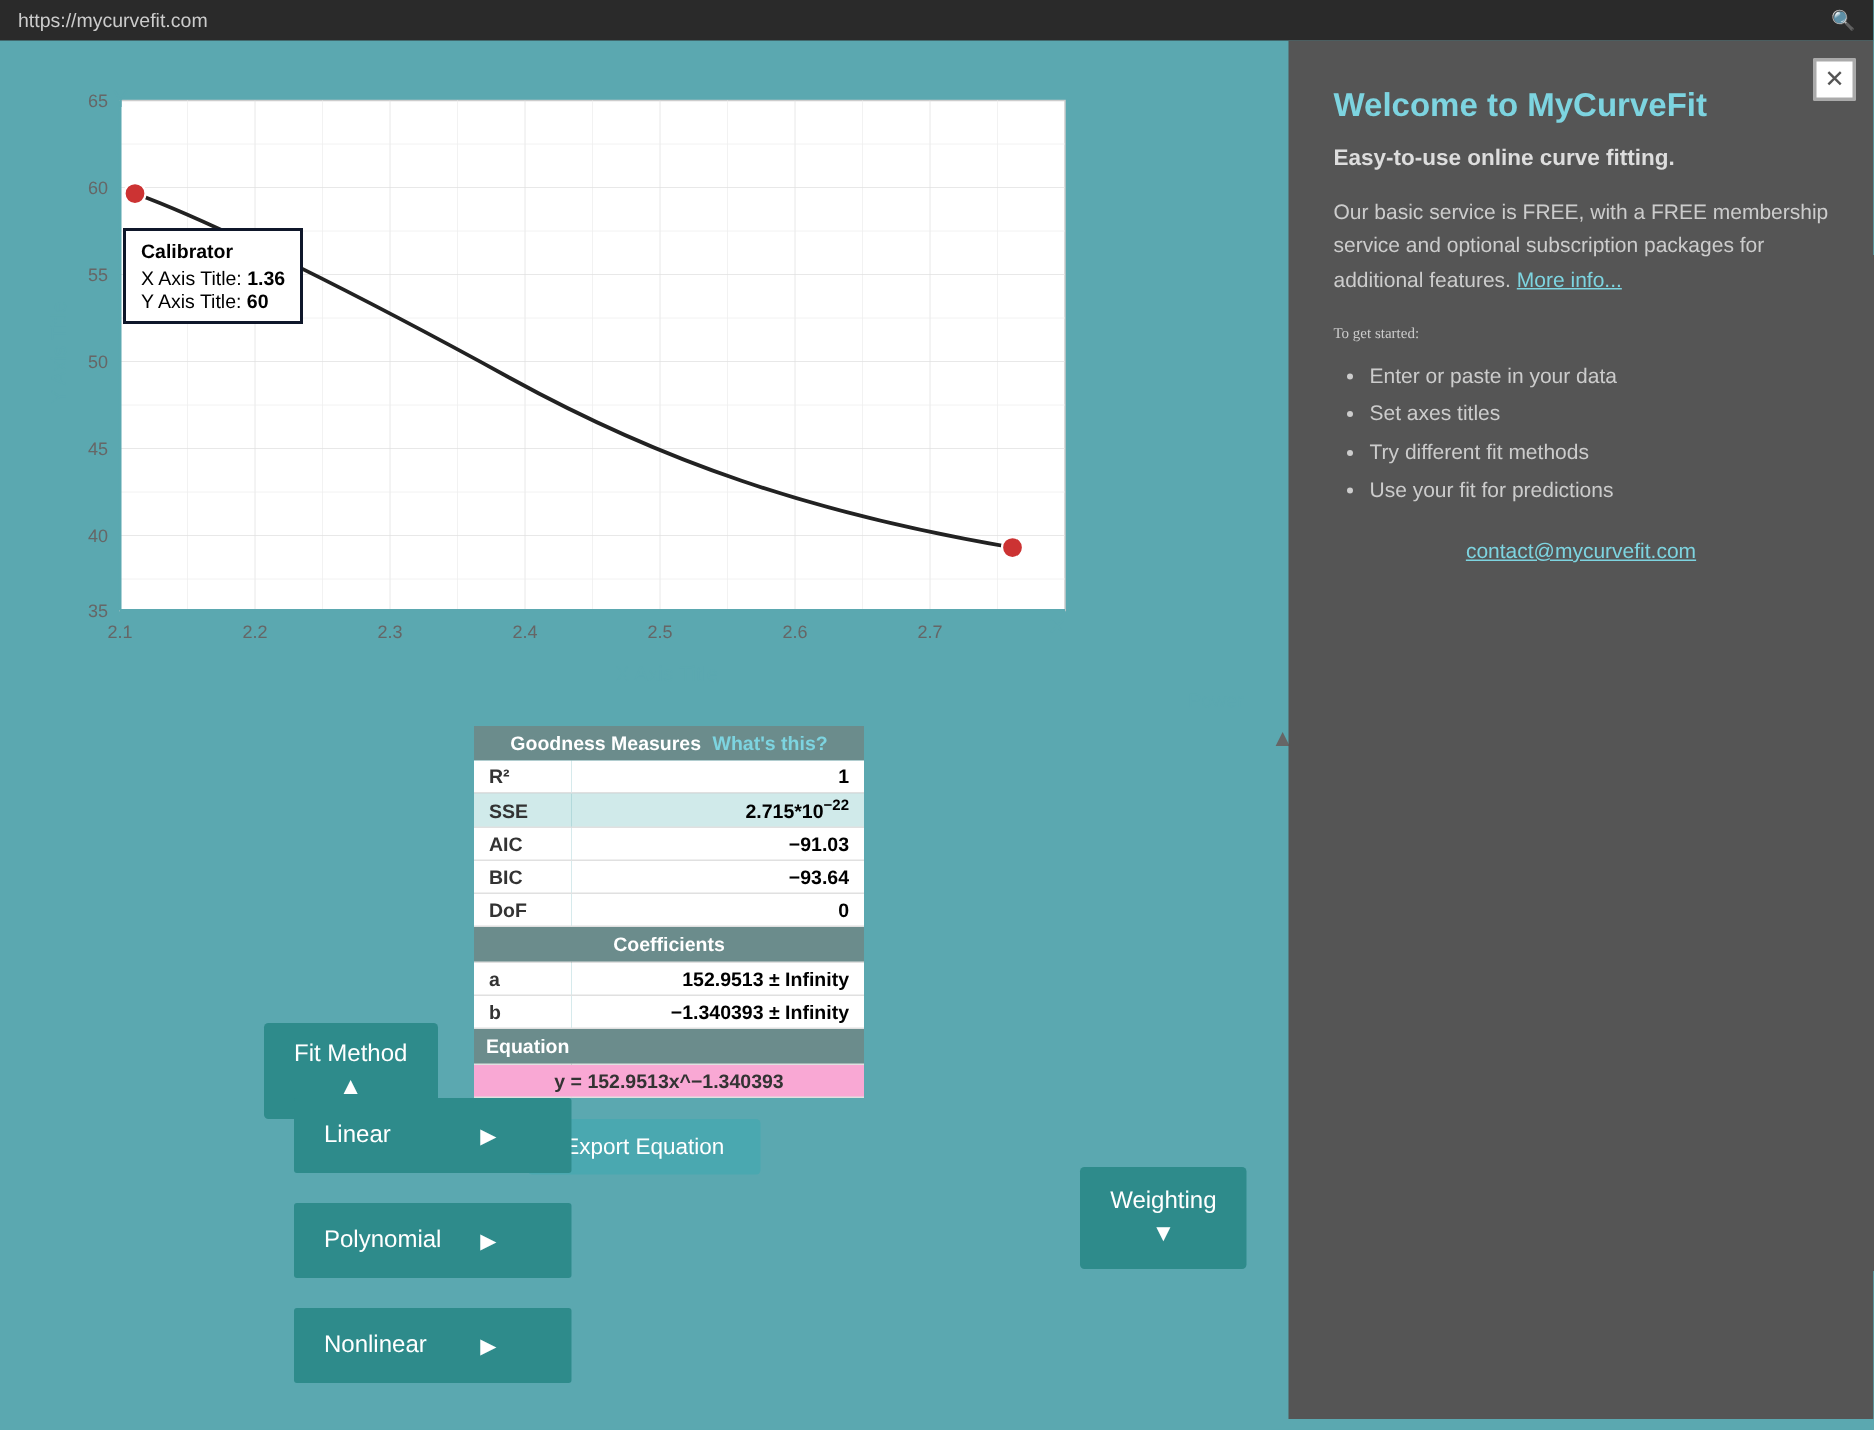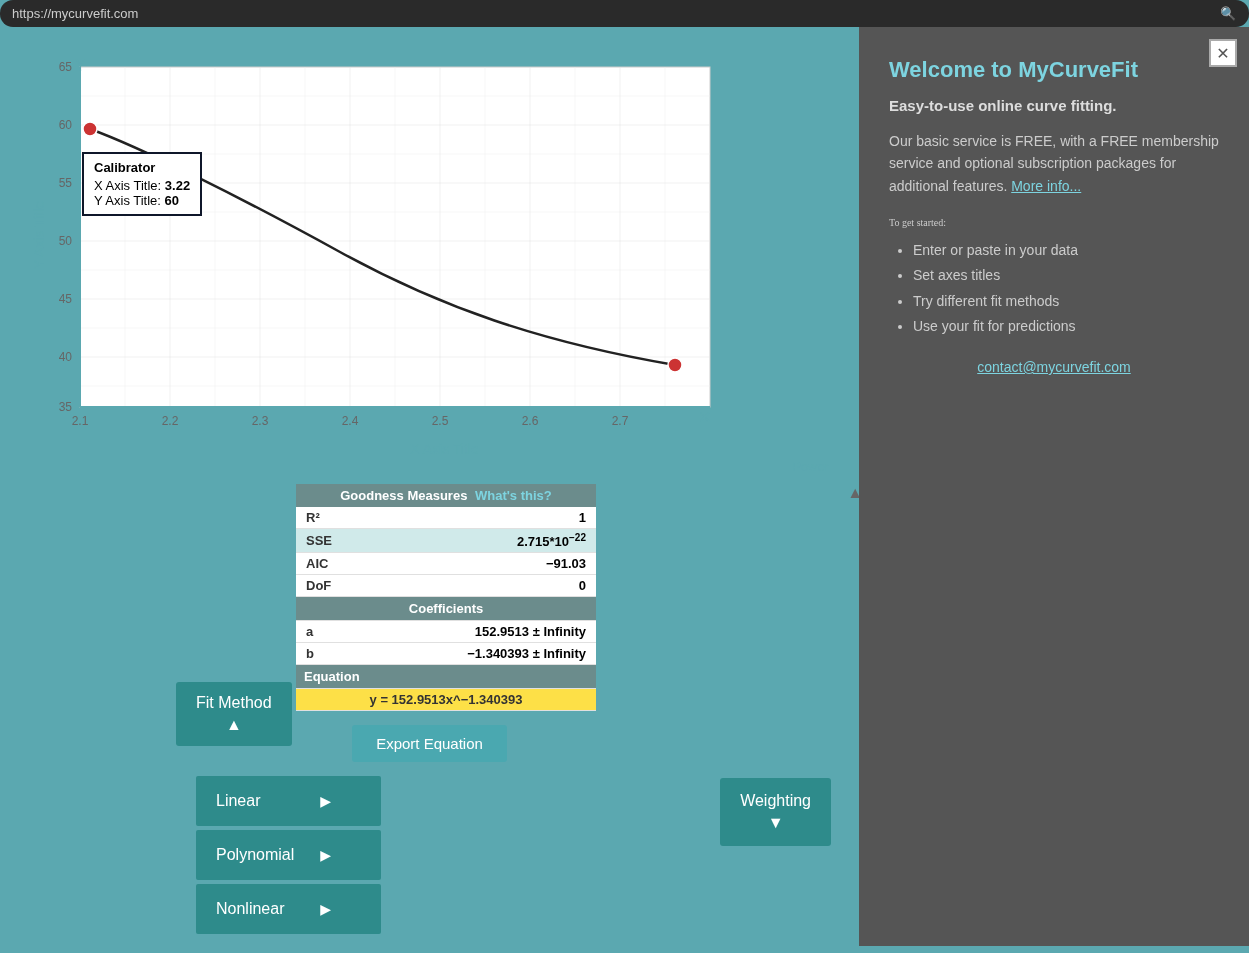--- a/index.html
+++ b/index.html
@@ -14,21 +14,20 @@
     }
     
     #topbar {
       background: #2a2a2a;
       color: #ccc;
       font-size: 13px;
       padding: 6px 12px;
       display: flex;
       align-items: flex-end;
       justify-content: space-between;
-      border-radius: 13px;
     }
     #topbar-url { color: #ccc; }
 
     
     #main-container {
       display: flex;
       width: 100%;
       height: calc(953px - 34px);
       position: relative;
     }
@@ -103,21 +102,21 @@
     
     #stats-section {
       display: flex;
       justify-content: center;
       margin-top: 10px;
       position: relative;
     }
 
     #goodness-table {
       border-collapse: collapse;
-      width: 300px;
+      width: 260px;
       font-size: 13px;
       margin-left: 33px;
     }
     #goodness-table th {
       background: #6b8c8c;
       color: white;
       text-align: center;
       padding: 4px 8px;
     }
     #goodness-table th a {
@@ -141,21 +140,21 @@
       padding: 4px 8px;
     }
     #goodness-table tr.equation-header td {
       background: #6b8c8c;
       color: white;
       text-align: left;
       font-weight: bold;
       padding: 4px 8px;
     }
     #goodness-table tr.equation-row td {
-      background: #fde047;
+      background: #f9a8d4;
       text-align: center;
     }
     #goodness-table tr.highlight td {
       background: #d0eaea;
     }
 
     
     #scroll-indicator {
       position: absolute;
       right: -14px;
@@ -192,24 +191,24 @@
       display: flex;
       flex-direction: column;
       align-items: center;
       gap: 4px;
     }
 
     
     #fit-method-menu {
       position: absolute;
       left: 160px;
-      bottom: 8px;
+      bottom: 20px;
       display: flex;
       flex-direction: column;
-      gap: 0;
+      gap: 16px;
       padding-left: 36px;
     }
 
     .fit-menu-item {
       background: #2e8b8b;
       color: white;
       border: none;
       padding: 16px 50px 16px 20px;
       font-size: 16px;
       cursor: pointer;
@@ -326,21 +325,21 @@
 
   <div id="chart-panel">
 
     <div id="y-axis-label">Y Axis Title</div>
 
     <div id="chart-wrapper">
       
       <div id="calibrator-tooltip">
         <div class="title">Calibrator</div>
         <div>
-          <span>X Axis Title: </span><strong>3.22</strong>
+          <span>X Axis Title: </span><strong>1.36</strong>
         </div>
         <div>
           <span>Y Axis Title: </span><strong>60</strong>
         </div>
       </div>
 
       <svg id="chart-svg" viewBox="0 0 690 380" xmlns="http://www.w3.org/2000/svg">
 
         <rect x="40" y="10" width="630" height="340" fill="white" stroke="#ccc"></rect>
 
@@ -426,20 +425,24 @@
               <td>R²</td>
               <td>1</td>
             </tr>
             <tr class="highlight">
               <td>SSE</td>
               <td>2.715*10<sup>−22</sup></td>
             </tr>
             <tr>
               <td>AIC</td>
               <td>−91.03</td>
+            </tr>
+            <tr>
+              <td>BIC</td>
+              <td>−93.64</td>
             </tr>
             <tr>
               <td>DoF</td>
               <td>0</td>
             </tr>
             <tr class="section-header">
               <td colspan="2">Coefficients</td>
             </tr>
             <tr>
               <td>a</td>

